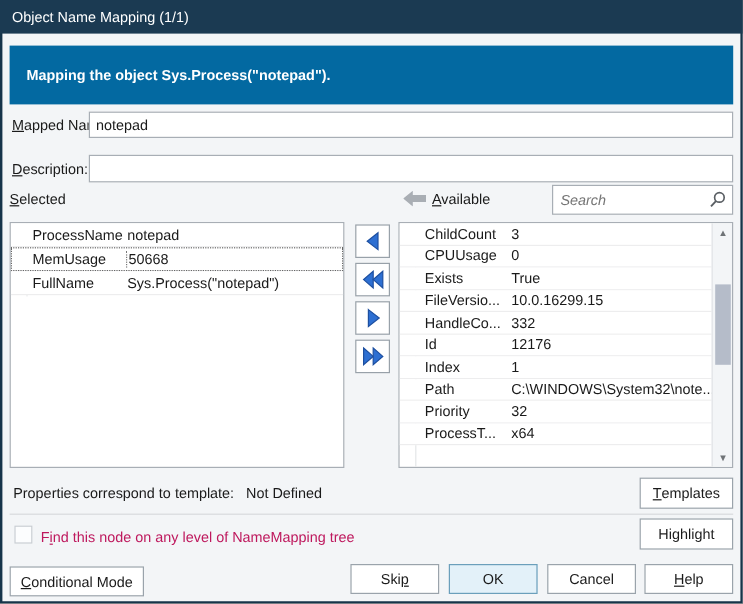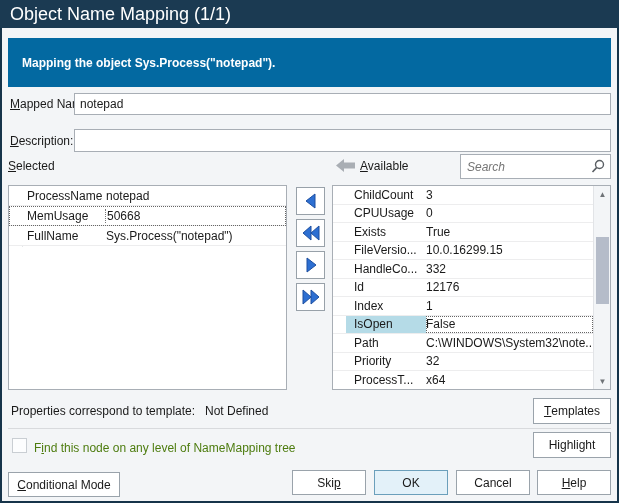--- a/index.html
+++ b/index.html
@@ -4,21 +4,21 @@
 <style>
   * { margin:0; padding:0; box-sizing:border-box; font-family:"Liberation Sans", sans-serif; }
   html,body { background:#555; }
   .dialog {
     position:relative; width:619px; height:503px; background:#f3f5f7;
     box-shadow: inset 0 0 0 2px #16344a; overflow:hidden;
     font-size:12px; color:#1a1a1a;
   }
   .titlebar {
     position:absolute; left:0; top:0; width:619px; height:28px;
-    background:#1b3a52; color:#fff; font-size:18px; line-height:28px; padding-left:10px;
+    background:#1b3a52; color:#fff; font-size:12px; line-height:28px; padding-left:10px;
   }
   .headerbox {
     position:absolute; left:8px; top:38px; width:603px; height:49px;
     background:#0369a1; color:#fff; font-weight:bold; display:flex; align-items:center; padding-left:14px;
   }
   .lbl { position:absolute; line-height:22px; }
   input.txt {
     position:absolute; border:1px solid #a8aeb5; background:#fff; font-size:12px;
     padding:0 5px; outline:none; color:#1a1a1a;
   }
@@ -56,21 +56,21 @@
   .sb-arrow { position:absolute; left:0; width:17px; height:16px; color:#6f7377; font-size:8px;
     display:flex; align-items:center; justify-content:center; }
   .sb-thumb { position:absolute; left:2px; width:13px; background:#b5bcc9; }
   .btn {
     position:absolute; background:#fff; border:1px solid #9aa3ab; font-size:12px; color:#1a1a1a;
     display:flex; align-items:center; justify-content:center; cursor:pointer;
   }
   .btn.default { background:#e3f1f9; border:1px solid #6b9fbb; }
   .sep { position:absolute; left:8px; width:603px; height:1px; background:#d8dadd; }
   .checkbox { position:absolute; left:12px; top:438px; width:15px; height:15px; background:#fcfdfe; border:1px solid #c9ced3; }
-  .disabled-lbl { color:#4d7c0f; }
+  .disabled-lbl { color:#be185d; }
   u { text-decoration:underline; }
 </style>
 </head>
 <body>
 
 <div class="dialog">
 
   <div class="titlebar">Object Name Mapping (1/1)</div>
 
   <div class="headerbox">Mapping the object Sys.Process("notepad").</div>
@@ -160,24 +160,20 @@
           <span class="cell-name">HandleCo...</span>
           <span class="cell-value">332</span>
         </div>
         <div class="lrow">
           <span class="cell-name">Id</span>
           <span class="cell-value">12176</span>
         </div>
         <div class="lrow">
           <span class="cell-name">Index</span>
           <span class="cell-value">1</span>
-        </div>
-        <div class="lrow">
-          <span class="cell-name hl">IsOpen</span>
-          <span class="cell-value focus-cell">False</span>
         </div>
         <div class="lrow">
           <span class="cell-name">Path</span>
           <span class="cell-value">C:\WINDOWS\System32\note...</span>
         </div>
         <div class="lrow">
           <span class="cell-name">Priority</span>
           <span class="cell-value">32</span>
         </div>
         <div class="lrow">

